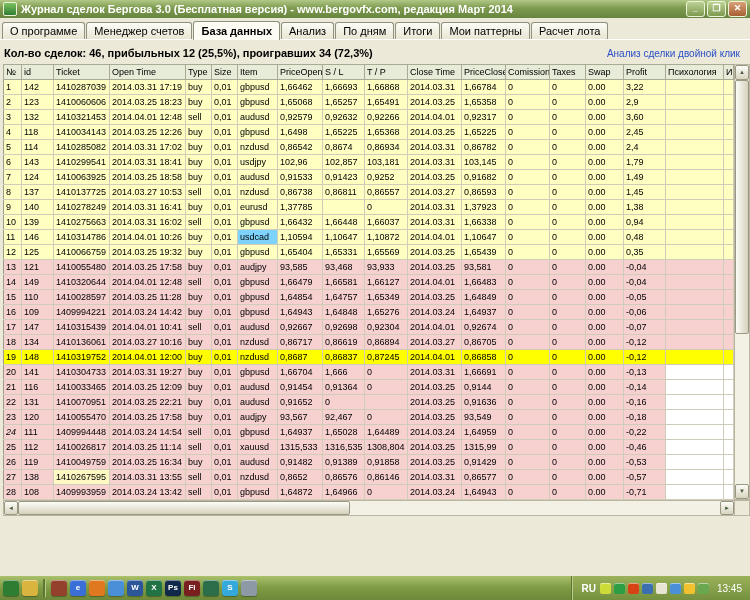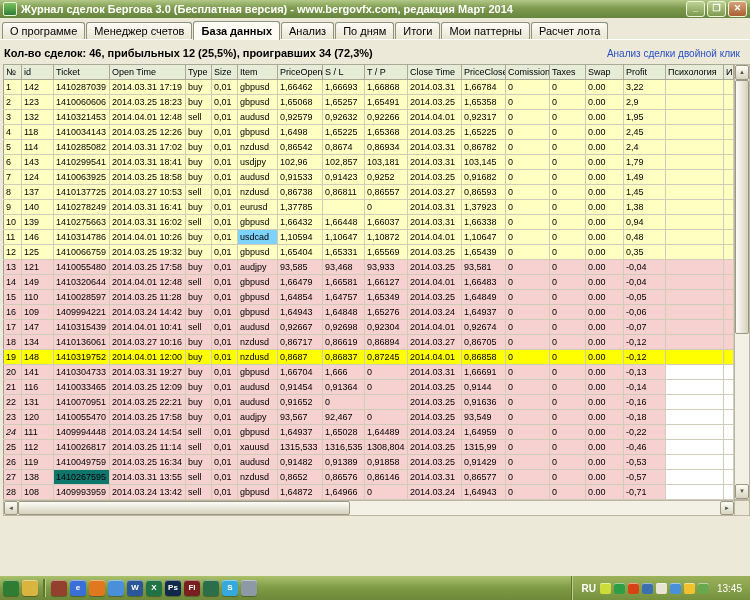--- a/index.html
+++ b/index.html
@@ -193,21 +193,21 @@
                 <td style="background: rgb(255, 255, 194);">0,01</td>
                 <td style="background: rgb(255, 255, 194);">audusd</td>
                 <td style="background: rgb(255, 255, 194);">0,92579</td>
                 <td style="background: rgb(255, 255, 194);">0,92632</td>
                 <td style="background: rgb(255, 255, 194);">0,92266</td>
                 <td style="background: rgb(255, 255, 194);">2014.04.01</td>
                 <td style="background: rgb(255, 255, 194);">0,92317</td>
                 <td style="background: rgb(255, 255, 194);">0</td>
                 <td style="background: rgb(255, 255, 194);">0</td>
                 <td style="background: rgb(255, 255, 194);">0.00</td>
-                <td style="background: rgb(255, 255, 194);">1,95</td>
+                <td style="background: rgb(255, 255, 194);">3,60</td>
                 <td style="background: rgb(255, 255, 194);"></td>
                 <td style="background: rgb(255, 255, 194);"></td>
               </tr>
               <tr>
                 <td style="background: rgb(255, 255, 194);">4</td>
                 <td style="background: rgb(255, 255, 194);">118</td>
                 <td style="background: rgb(255, 255, 194);">1410034143</td>
                 <td style="background: rgb(255, 255, 194);">2014.03.25 12:26</td>
                 <td style="background: rgb(255, 255, 194);">buy</td>
                 <td style="background: rgb(255, 255, 194);">0,01</td>
@@ -660,21 +660,21 @@
                 <td style="background: rgb(247, 208, 208);">0</td>
                 <td style="background: rgb(247, 208, 208);">0</td>
                 <td style="background: rgb(247, 208, 208);">0.00</td>
                 <td style="background: rgb(247, 208, 208);">-0,53</td>
                 <td style="background: rgb(255, 255, 255);"></td>
                 <td style="background: rgb(255, 255, 255);"></td>
               </tr>
               <tr>
                 <td style="background: rgb(247, 208, 208);">27</td>
                 <td style="background: rgb(247, 208, 208);">138</td>
-                <td style="background: #0f766e;">1410267595</td>
+                <td style="background: #fef9c3;">1410267595</td>
                 <td style="background: rgb(247, 208, 208);">2014.03.31 13:55</td>
                 <td style="background: rgb(247, 208, 208);">sell</td>
                 <td style="background: rgb(247, 208, 208);">0,01</td>
                 <td style="background: rgb(247, 208, 208);">nzdusd</td>
                 <td style="background: rgb(247, 208, 208);">0,8652</td>
                 <td style="background: rgb(247, 208, 208);">0,86576</td>
                 <td style="background: rgb(247, 208, 208);">0,86146</td>
                 <td style="background: rgb(247, 208, 208);">2014.03.31</td>
                 <td style="background: rgb(247, 208, 208);">0,86577</td>
                 <td style="background: rgb(247, 208, 208);">0</td>

